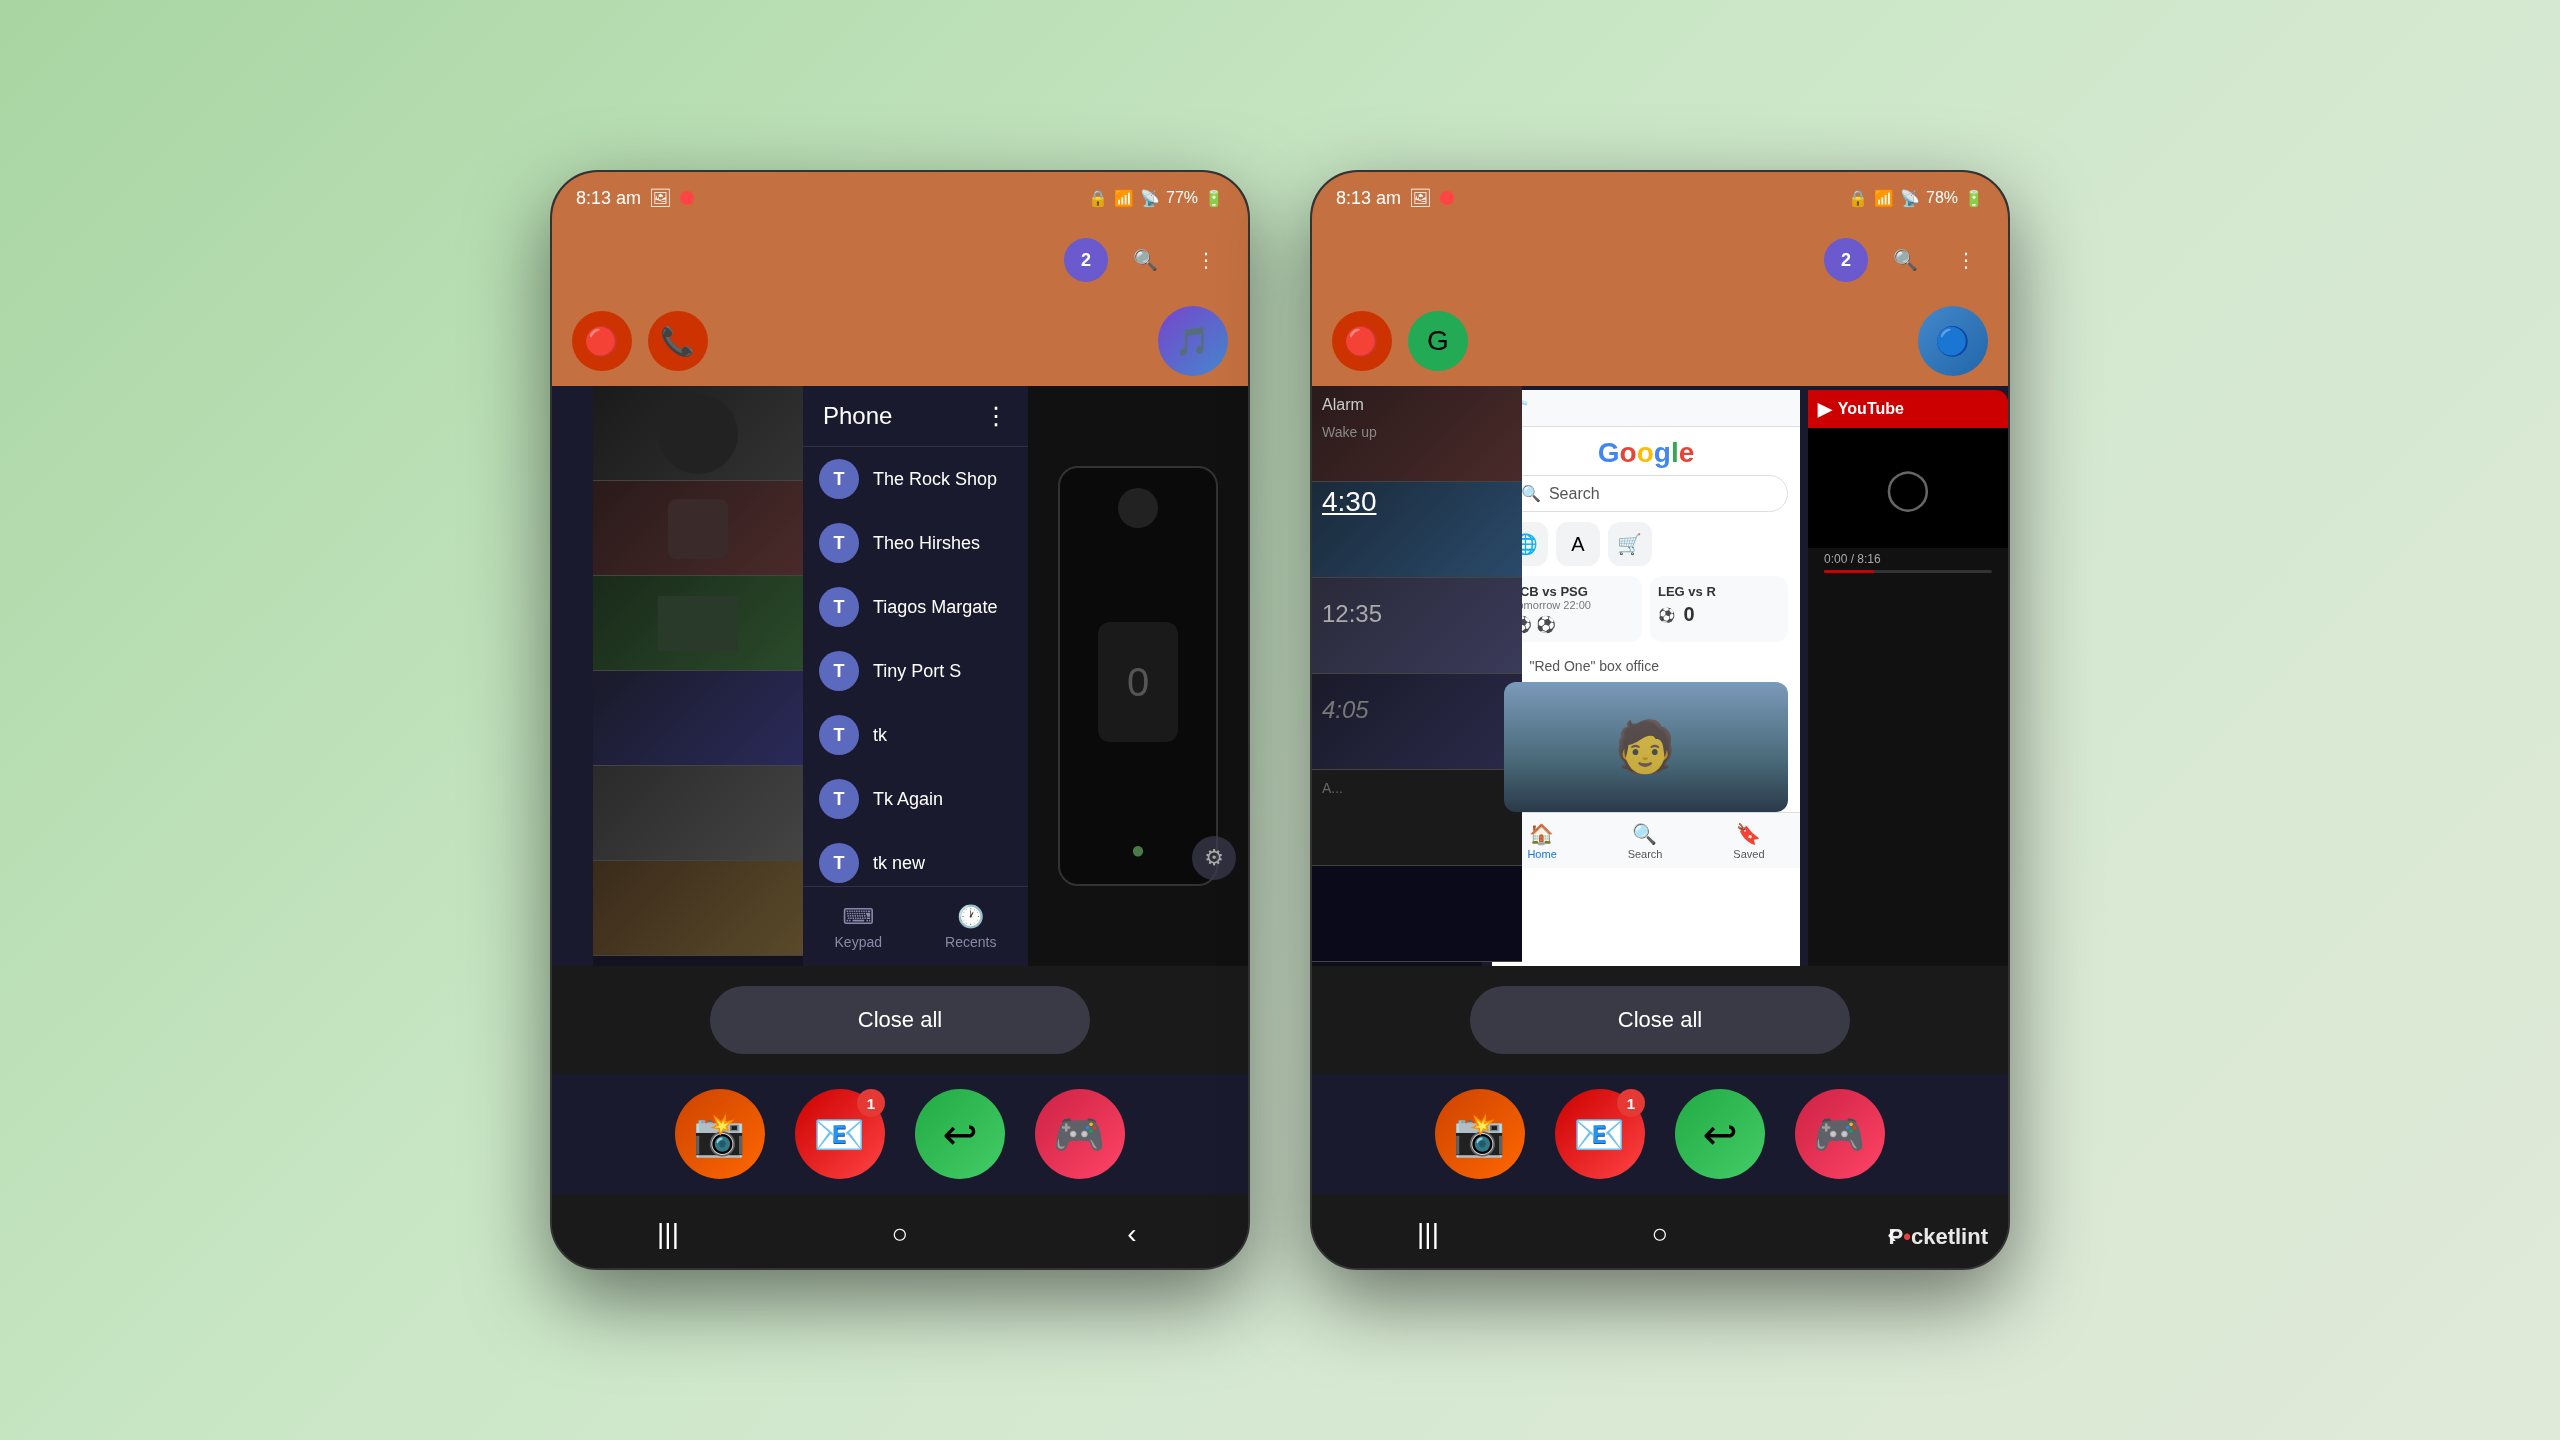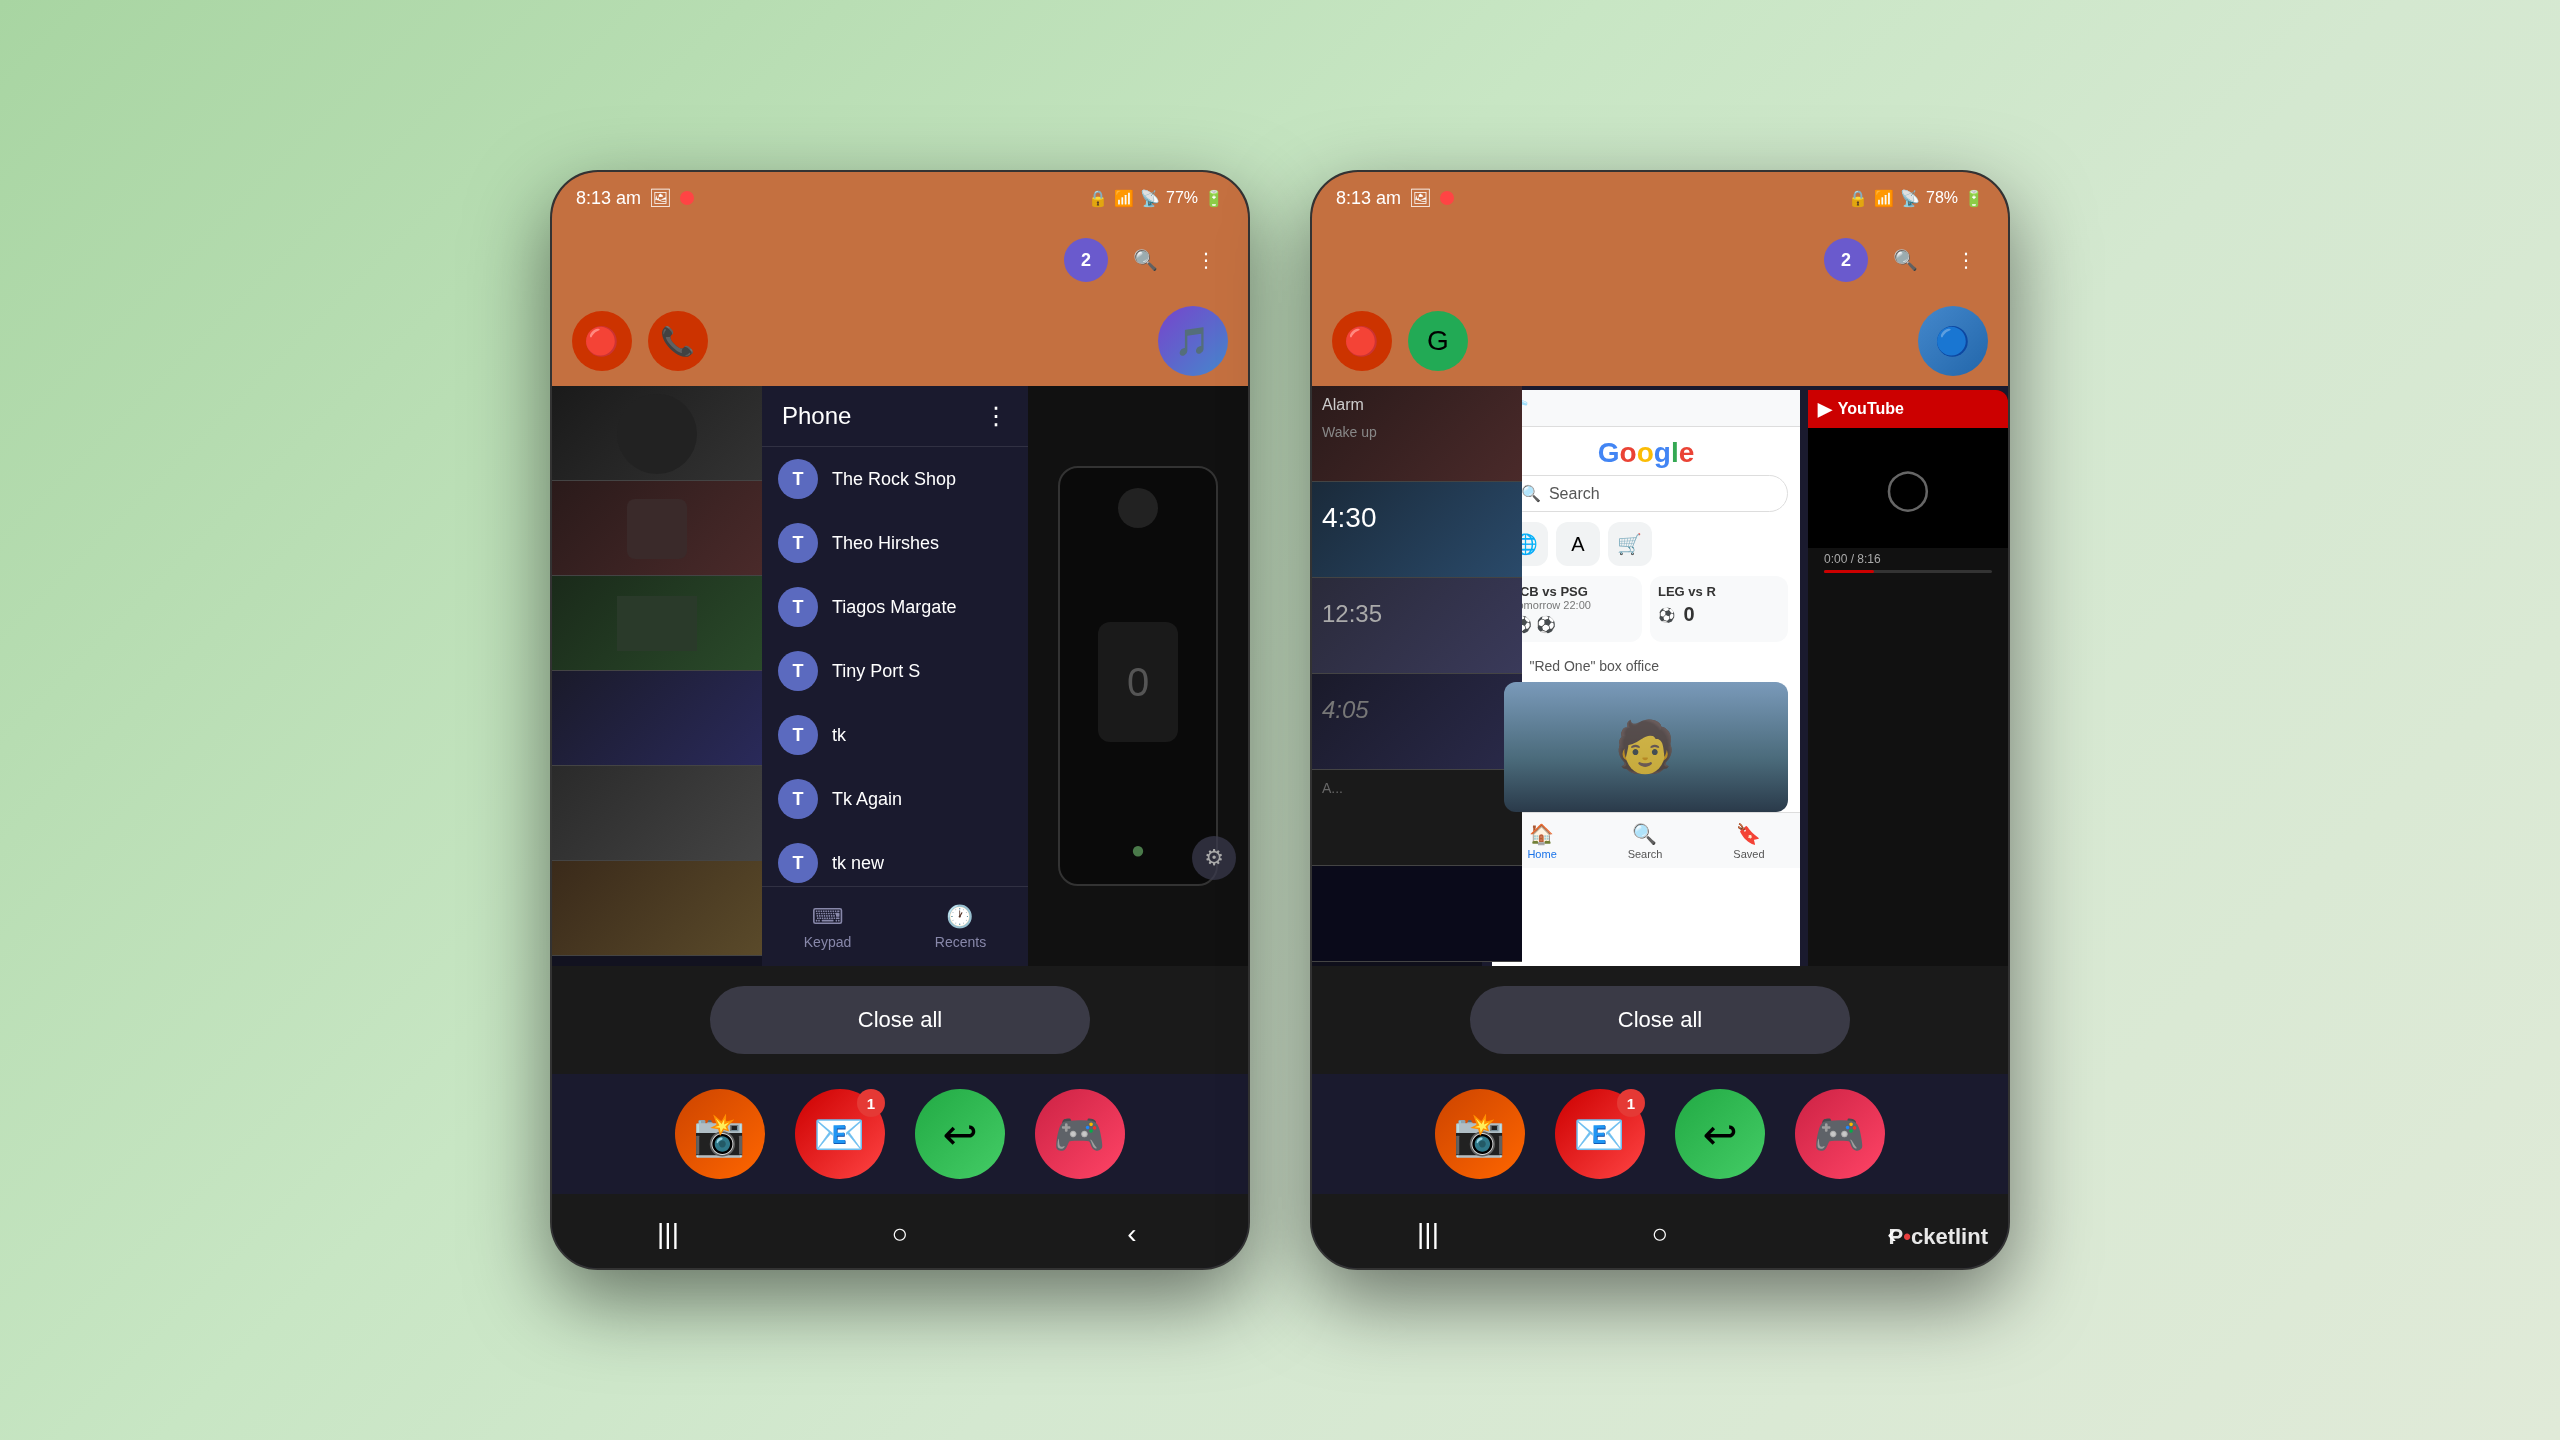--- a/index.html
+++ b/index.html
@@ -468,20 +468,21 @@
       display: flex;
       align-items: center;
       justify-content: center;
       font-size: 22px;
       color: #aaa;
     }
 
     .left-phone-bg {
       height: 580px;
       display: flex;
+      margin-left: 41px;
     }
     .right-phone-area {
       height: 580px;
       display: flex;
       gap: 8px;
     }
   </style>
 </head>
 <body>
 
@@ -662,21 +663,21 @@
   </div>
 
   <div class="right-phone-area">
 
     <div class="right-sidebar">
       <div class="sidebar-item-img sidebar-img-2" style="height:96px;">
         <div style="font-size:16px;color:#ccc;padding:10px;">Alarm</div>
         <div style="font-size:14px;color:#888;padding:0 10px;">Wake up</div>
       </div>
       <div class="sidebar-item-img" style="background:linear-gradient(135deg,#1a2a3a,#2a4a6a);height:96px;">
-        <div style="font-size:28px;color:white;padding:20px 10px;">4:30</div>
+        <div style="font-size:28px;color:white;padding:4px 10px;text-decoration:underline;">4:30</div>
       </div>
       <div class="sidebar-item-img" style="background:linear-gradient(135deg,#2a2a3a,#3a3a5a);height:96px;">
         <div style="font-size:24px;color:#aaa;padding:22px 10px;">12:35</div>
       </div>
       <div class="sidebar-item-img" style="background:linear-gradient(135deg,#1a1a2a,#2a2a4a);height:96px;font-style:italic;">
         <div style="font-size:24px;color:#777;padding:22px 10px;">4:05</div>
       </div>
       <div class="sidebar-item-img" style="background:#1a1a1a;height:96px;">
         <div style="font-size:14px;color:#666;padding:10px;">A...</div>
       </div>

